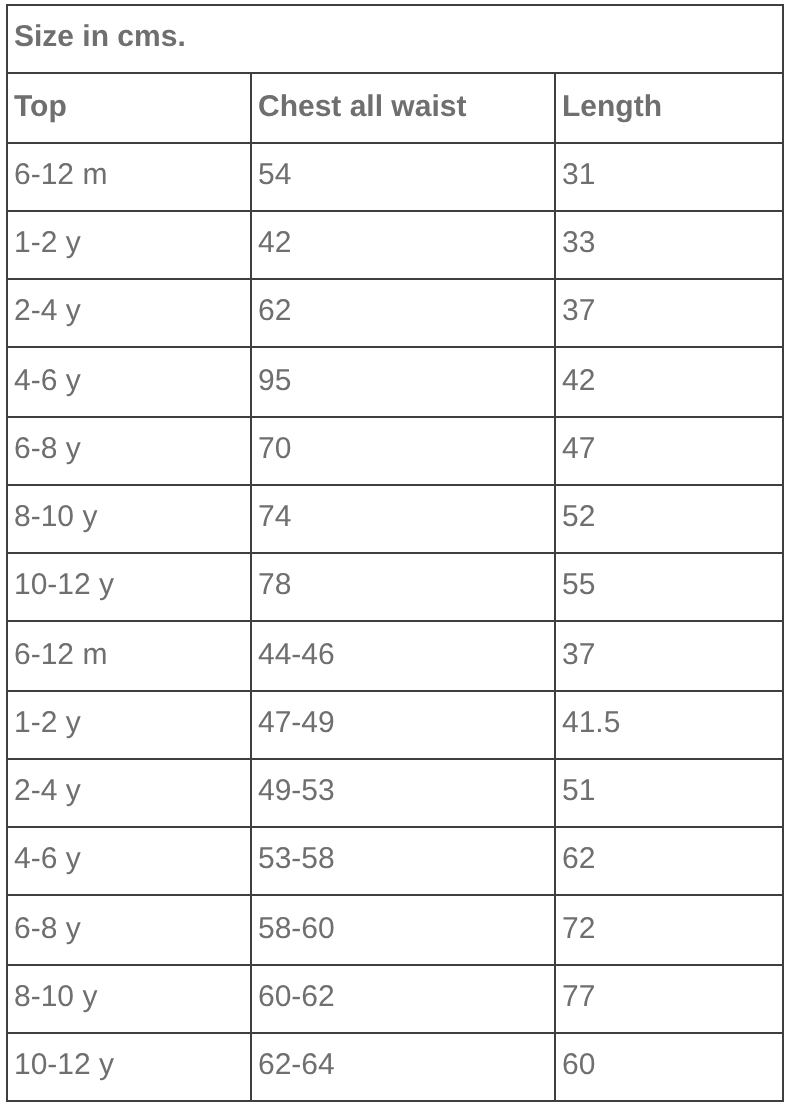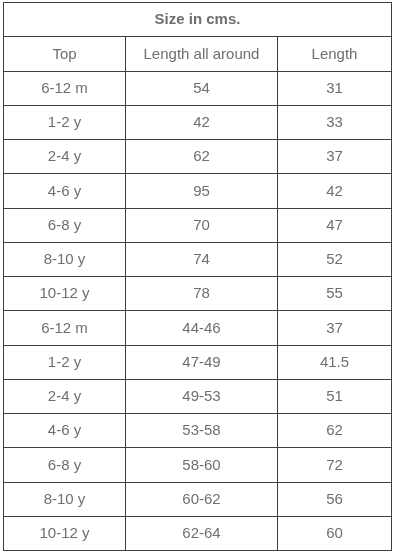--- a/index.html
+++ b/index.html
@@ -25,38 +25,37 @@
     table-layout: fixed;
     width: 388px;
     height: 549px;
   }
   table.size-chart col.c-size   { width: 122px; }
   table.size-chart col.c-meas   { width: 152px; }
   table.size-chart col.c-length { width: 114px; }
 
   table.size-chart td {
     border: 1px solid #3f3f3f;
-    text-align: center;
     vertical-align: middle;
     color: #6f6f6f;
     font-size: 15px;
     line-height: 1.1;
     padding: 2px 3px;
     background: #ffffff;
     white-space: nowrap;
   }
   td.title-cell {
     font-weight: bold;
     color: #5c5c5c;
     font-size: 15px;
     background: #ffffff;
   }
   td.section-head {
     background: #eab4b2;
-    font-weight: normal;
+    font-weight: bold;
     color: #5a5a5a;
     font-size: 15px;
   }
   td.data-cell {
     font-weight: normal;
   }
 </style>
 </head>
 <body>
 
@@ -67,21 +66,21 @@
       <col class="c-meas">
       <col class="c-length">
     </colgroup>
     <tbody>
       <tr>
         <td class="title-cell" colspan="3">Size in cms.</td>
       </tr>
 
       <tr>
         <td class="section-head">Top</td>
-        <td class="section-head">Length all around</td>
+        <td class="section-head">Chest all waist</td>
         <td class="section-head">Length</td>
       </tr>
 
       <tr>
         <td class="data-cell">6-12 m</td>
         <td class="data-cell">54</td>
         <td class="data-cell">31</td>
       </tr>
       <tr>
         <td class="data-cell">1-2 y</td>
@@ -136,21 +135,21 @@
         <td class="data-cell">62</td>
       </tr>
       <tr>
         <td class="data-cell">6-8 y</td>
         <td class="data-cell">58-60</td>
         <td class="data-cell">72</td>
       </tr>
       <tr>
         <td class="data-cell">8-10 y</td>
         <td class="data-cell">60-62</td>
-        <td class="data-cell">56</td>
+        <td class="data-cell">77</td>
       </tr>
       <tr>
         <td class="data-cell">10-12 y</td>
         <td class="data-cell">62-64</td>
         <td class="data-cell">60</td>
       </tr>
     </tbody>
   </table>
 </div>
 

